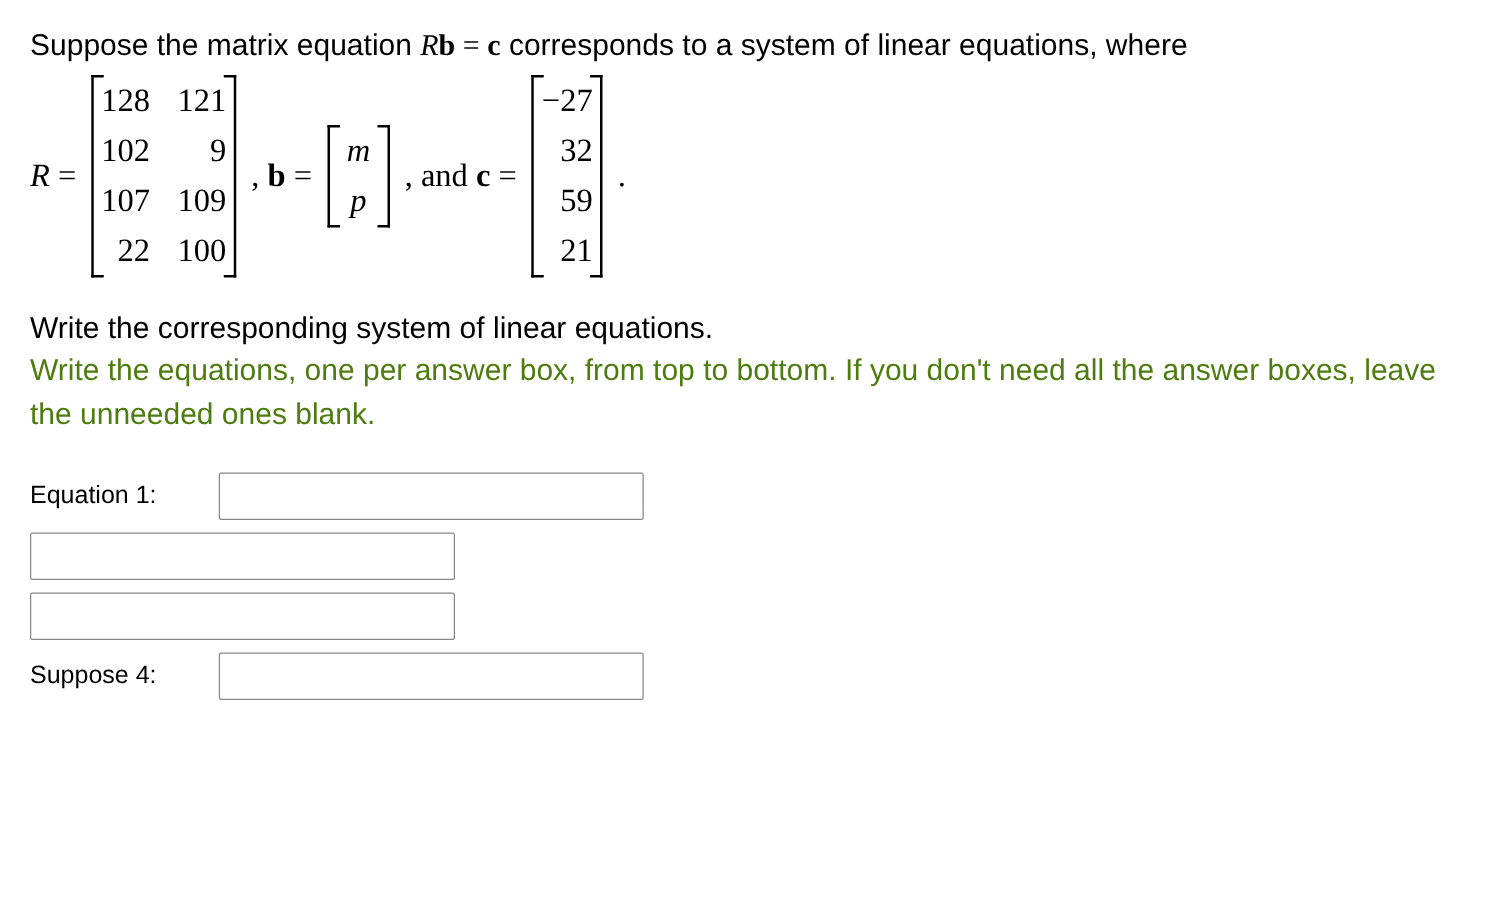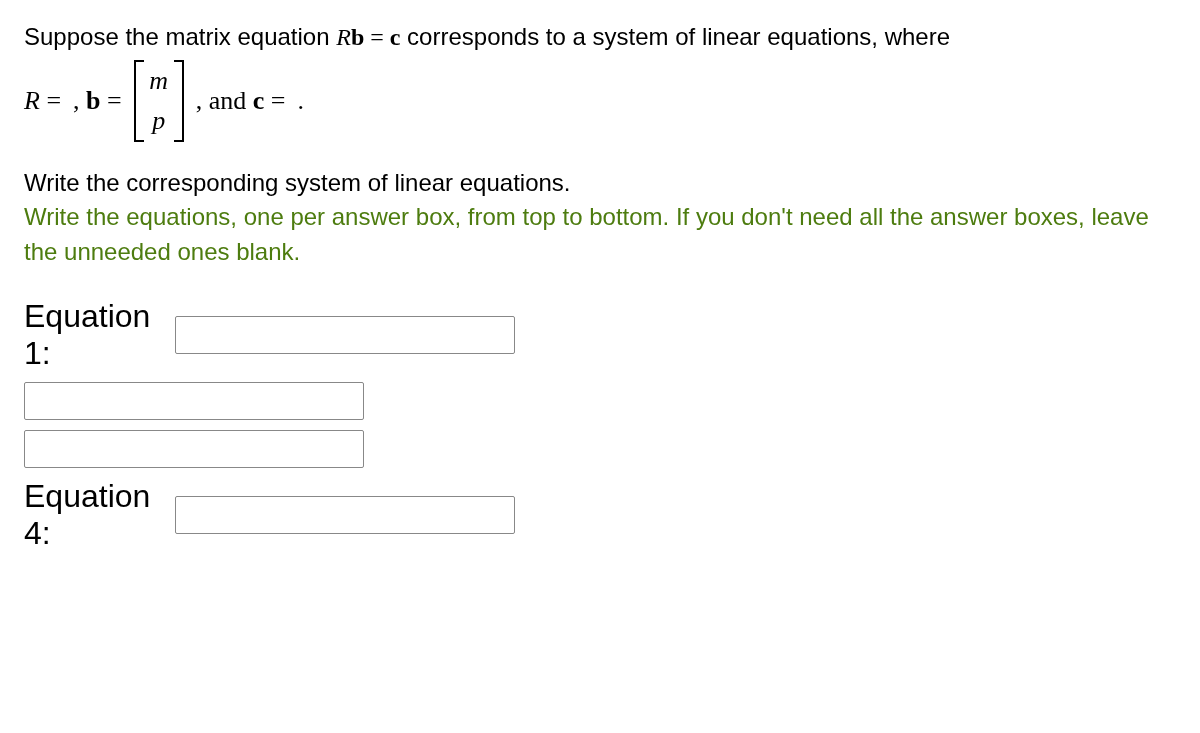--- a/index.html
+++ b/index.html
@@ -61,21 +61,21 @@
       margin-bottom: 28px;
       line-height: 1.45;
     }
     .form-row {
       display: flex;
       align-items: center;
       gap: 6px;
       margin-bottom: 10px;
     }
     .form-label {
-      font-size: 32px;
+      font-size: 20px;
       width: 145px;
       text-align: left;
     }
     .answer-input {
       border: 1px solid #888;
       height: 38px;
       width: 340px;
       padding: 4px 8px;
       font-size: 20px;
       border-radius: 2px;
@@ -84,41 +84,61 @@
   </style>
 </head>
 <body>
 
 <div class="intro">
   <span>Suppose the matrix equation </span><span class="var-it">R</span><span class="var-bf">b</span><span class="eq"> = </span><span class="var-bf">c</span><span> corresponds to a system of linear equations, where</span>
 </div>
 
 <div class="math-row">
   <span><span class="var-it">R</span><span class="eq"> = </span></span>
+  <span class="bracket">
+    <span class="matrix-grid matrix-4x2">
+      <span class="matrix-cell">128</span>
+      <span class="matrix-cell">121</span>
+      <span class="matrix-cell">102</span>
+      <span class="matrix-cell">9</span>
+      <span class="matrix-cell">107</span>
+      <span class="matrix-cell">109</span>
+      <span class="matrix-cell">22</span>
+      <span class="matrix-cell">100</span>
+    </span>
+  </span>
   <span><span>, </span><span class="var-bf">b</span><span class="eq"> = </span></span>
   <span class="bracket">
     <span class="matrix-grid matrix-2x1">
       <span class="matrix-cell matrix-cell-it">m</span>
       <span class="matrix-cell matrix-cell-it">p</span>
     </span>
   </span>
   <span><span>, and </span><span class="var-bf">c</span><span class="eq"> = </span></span>
+  <span class="bracket">
+    <span class="matrix-grid matrix-4x1">
+      <span class="matrix-cell">−27</span>
+      <span class="matrix-cell">32</span>
+      <span class="matrix-cell">59</span>
+      <span class="matrix-cell">21</span>
+    </span>
+  </span>
   <span class="period">.</span>
 </div>
 
 <div class="instruction">Write the corresponding system of linear equations.</div>
 
 <div class="red-note">Write the equations, one per answer box, from top to bottom. If you don't need all the answer boxes, leave the unneeded ones blank.</div>
 
 <div class="form-row">
   <span class="form-label">Equation 1:</span>
   <input class="answer-input" type="text" style="">
 </div>
 <div class="form-row">
   <input class="answer-input" type="text" style="">
 </div>
 <div class="form-row">
   <input class="answer-input" type="text" style="">
 </div>
 <div class="form-row">
-  <span class="form-label">Equation 4:</span>
+  <span class="form-label">Suppose 4:</span>
   <input class="answer-input" type="text" style="">
 </div>
 
 </body></html>

